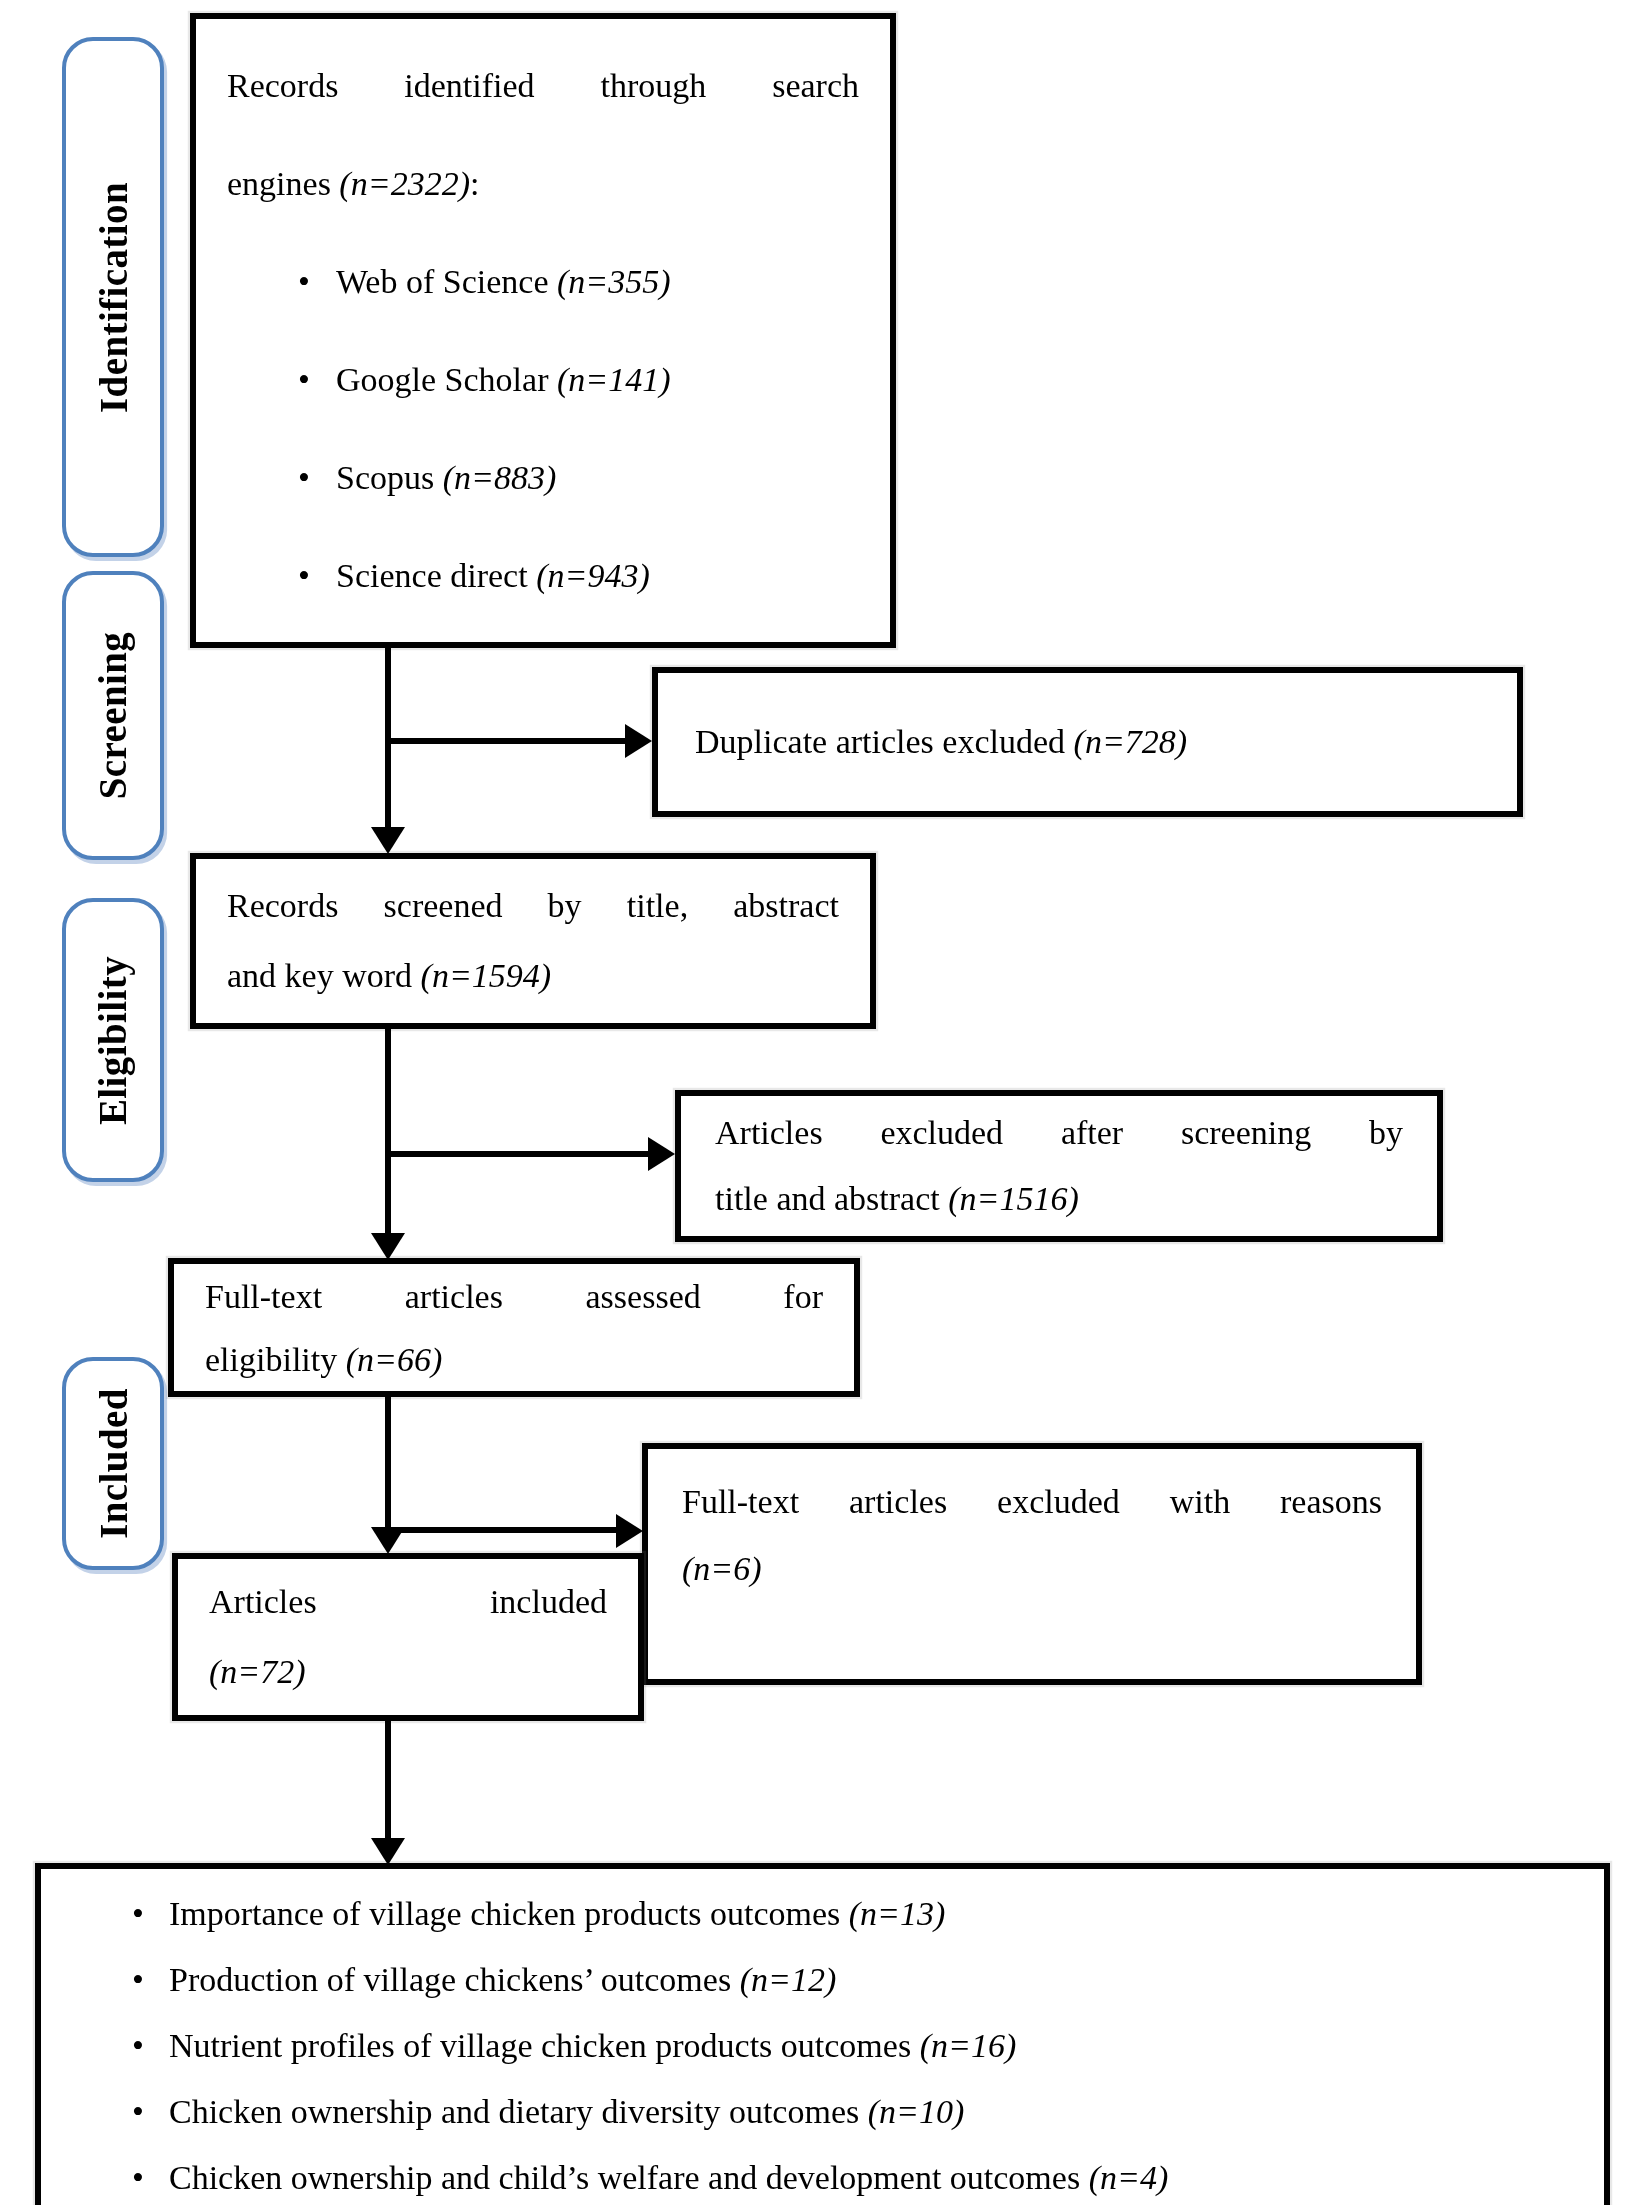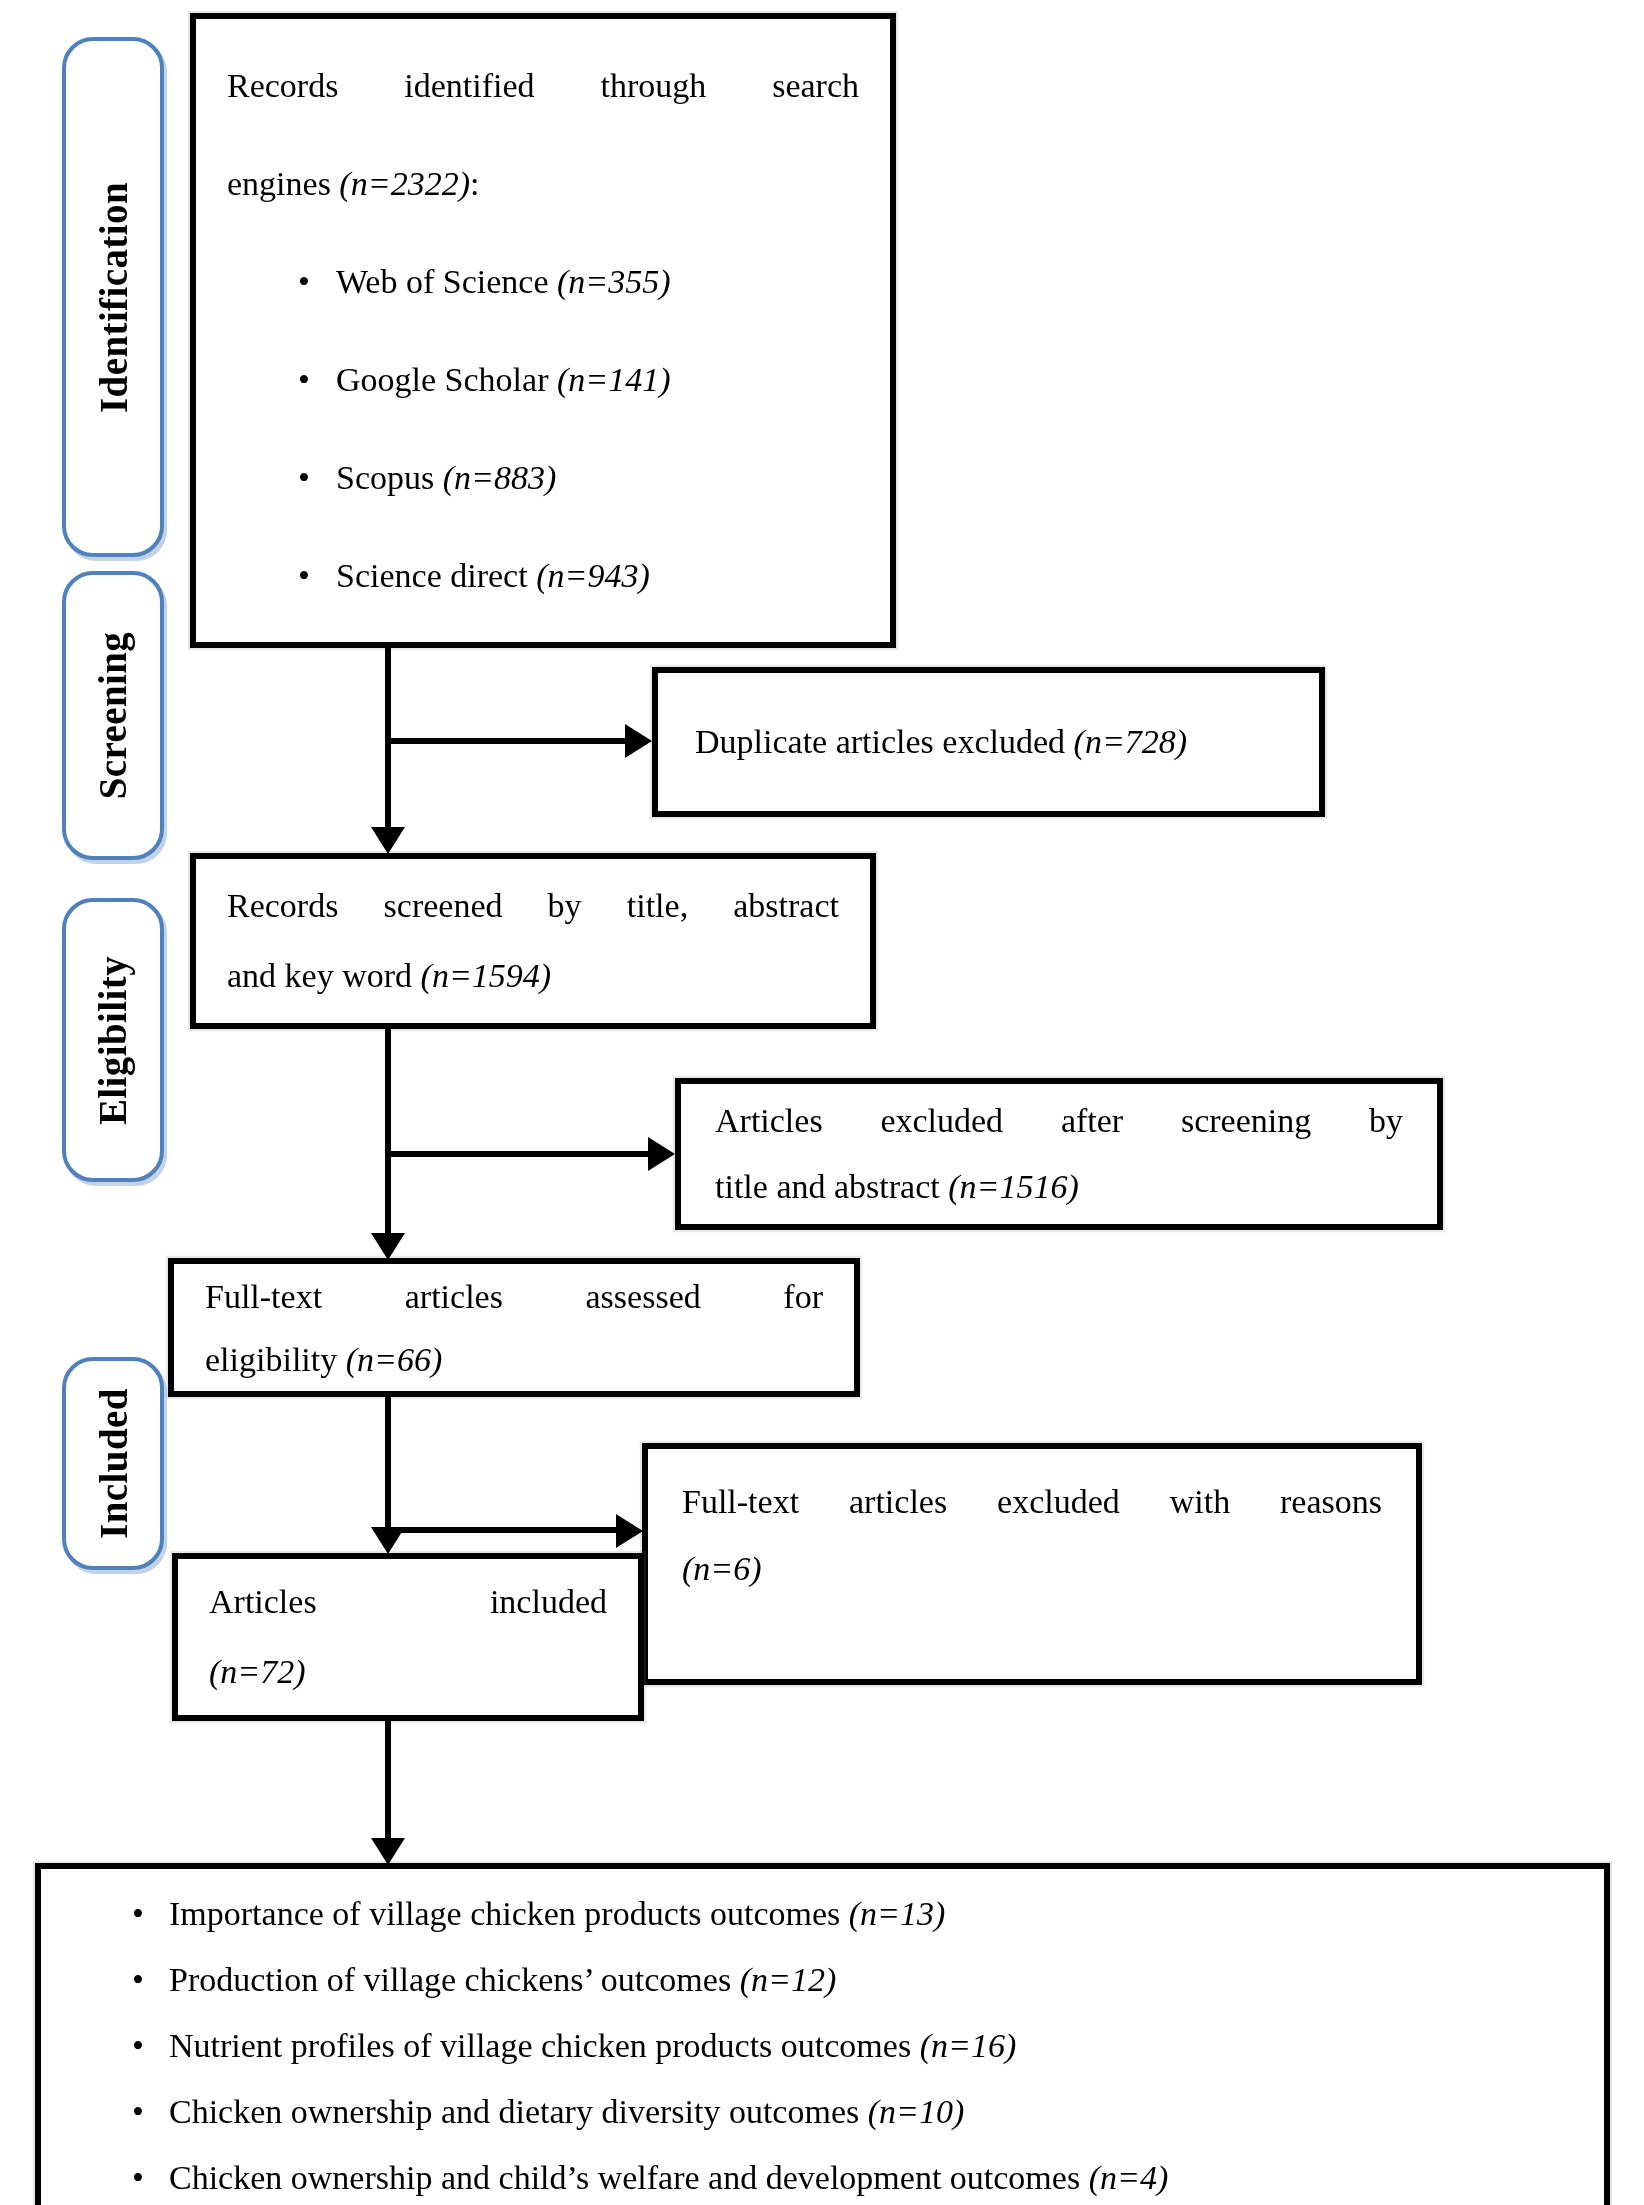--- a/index.html
+++ b/index.html
@@ -50,21 +50,21 @@
   .n  { font-style: italic; }
 
   .bx-identified { padding: 17.6px 31px 0 31px; }
   .bx-identified .ln, .bx-identified li { line-height: 98px; height: 98px; white-space: nowrap; }
   .bx-identified .ln.j { white-space: normal; }
   ul.src { list-style: none; margin: 0; padding: 0 0 0 71px; }
   .dot { display: inline-block; width: 38px; }
 
   .bx-dup { padding: 0 37px; }
   .bx-screened   { padding: 8px 31px; } .bx-screened .ln   { line-height: 70px; }
-  .bx-screx      { padding: 8px 34px; } .bx-screx .ln      { line-height: 66px; }
+  .bx-screx      { padding: 8px 34px; margin-top: 12px; } .bx-screx .ln      { line-height: 66px; }
   .bx-fulltext   { padding: 2px 31px; } .bx-fulltext .ln   { line-height: 63px; }
   .bx-ftexcl     { padding: 19.4px 34px 0 34px; justify-content: flex-start; }
   .bx-ftexcl .ln { line-height: 67px; }
   .bx-included   { padding: 0 31px; } .bx-included .ln   { line-height: 70px; }
   .spread { display: flex; justify-content: space-between; }
 
   .bx-outcomes { padding: 11.5px 44px 0 91px; }
   ul.out { list-style: none; margin: 0; padding: 0; }
   ul.out li { line-height: 66px; height: 66px; white-space: nowrap; }
   ul.out .dot { width: 37px; }
@@ -107,21 +107,21 @@
     <div class="ln j">Records identified through search</div>
     <div class="ln"><span>engines</span> <i class="n">(n=2322)</i><span>:</span></div>
     <ul class="src">
       <li><span class="dot">•</span><span>Web of Science</span> <i class="n">(n=355)</i></li>
       <li><span class="dot">•</span><span>Google Scholar</span> <i class="n">(n=141)</i></li>
       <li><span class="dot">•</span><span>Scopus</span> <i class="n">(n=883)</i></li>
       <li><span class="dot">•</span><span>Science direct</span> <i class="n">(n=943)</i></li>
     </ul>
   </div>
 
-  <div class="bx bx-dup col" style="left:652px; top:667px; width:673px; height:150px;">
+  <div class="bx bx-dup col" style="left:652px; top:667px; width:871px; height:150px;">
     <div class="ln"><span>Duplicate articles excluded</span> <i class="n">(n=728)</i></div>
   </div>
 
   <div class="bx bx-screened col" style="left:190px; top:853px; width:686px; height:176px;">
     <div class="ln j">Records screened by title, abstract</div>
     <div class="ln"><span>and key word</span> <i class="n">(n=1594)</i></div>
   </div>
 
   <div class="bx bx-screx col" style="left:675px; top:1078px; width:768px; height:152px;">
     <div class="ln j">Articles excluded after screening by</div>

